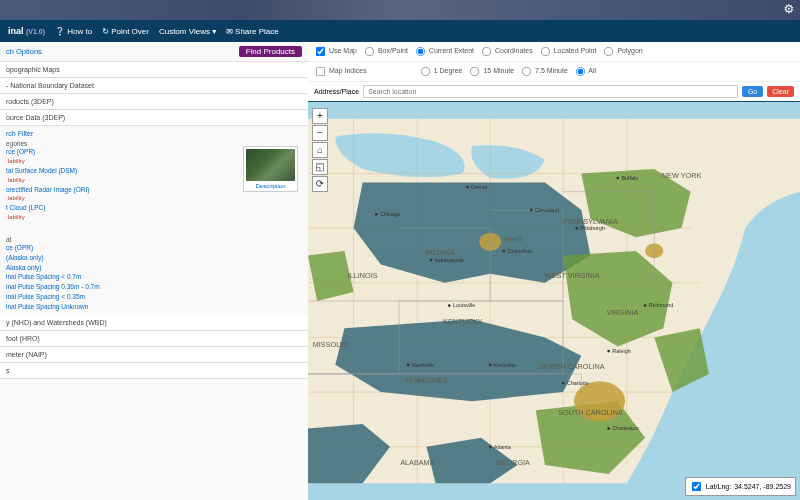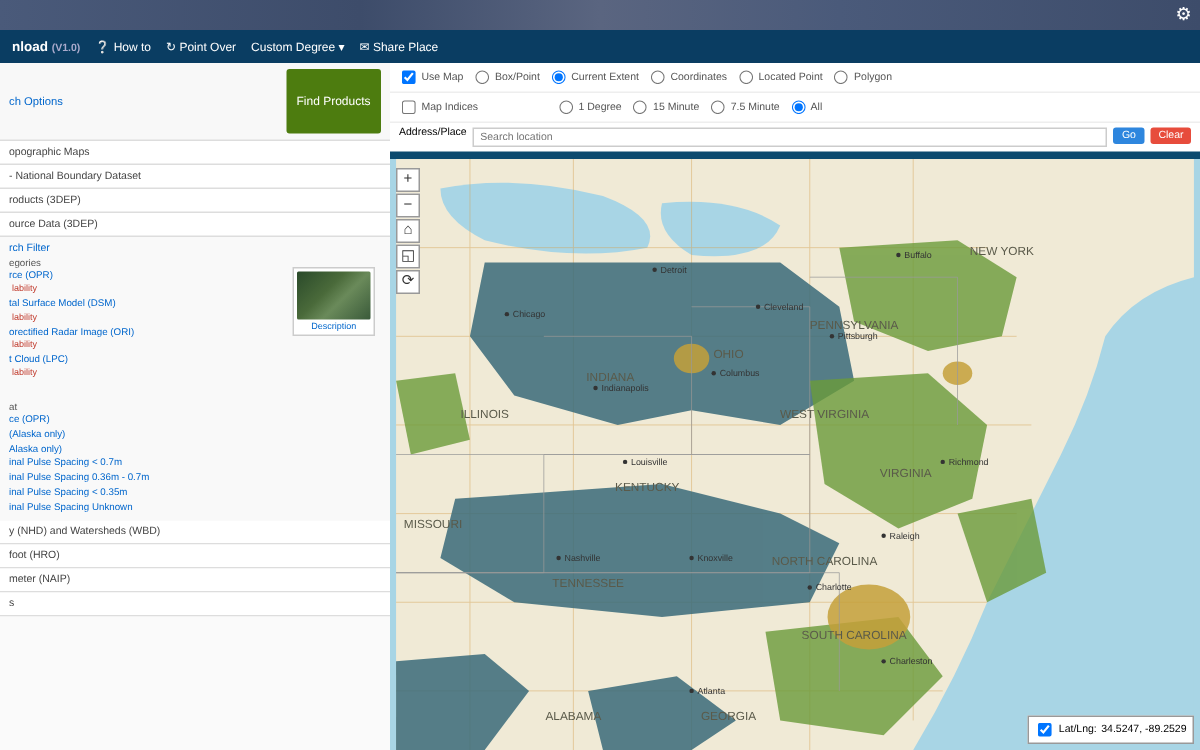--- a/index.html
+++ b/index.html
@@ -4,59 +4,59 @@
 <style>
 *{box-sizing:border-box;margin:0;padding:0;font-family:Arial,Helvetica,sans-serif}
 body{width:800px;height:500px;overflow:hidden;background:#2c3e50}
 .topbar{height:20px;background:linear-gradient(90deg,#4a5a7a 0%,#3d4c6a 30%,#5a6580 50%,#4a5a7a 70%,#3d4c6a 100%);position:relative}
 .gear{position:absolute;right:4px;top:2px;width:14px;height:14px;color:#fff;font-size:12px;text-align:center}
 .navbar{height:22px;background:#0a3d62;display:flex;align-items:center;padding:0 8px;color:#fff;font-size:8px;gap:10px}
 .navbar .brand{font-weight:bold;font-size:9px}
 .navbar .ver{color:#aac;font-size:7px}
 .navbar a{color:#fff;text-decoration:none}
 .main{display:flex;height:458px}
-.left{width:260px;background:#f5f5f5;overflow:hidden;font-size:7.5px;color:#333;display:flex;flex-direction:column}
+.left{width:308px;background:#f5f5f5;overflow:hidden;font-size:7.5px;color:#333;display:flex;flex-direction:column}
 .opthdr{display:flex;justify-content:space-between;align-items:center;padding:4px 6px;background:#f8f8f8;border-bottom:1px solid #ddd}
 .opthdr .lbl{color:#0066cc}
-.btn-find{background:#4d7c0f;color:#fff;border:none;padding:17px 7px;font-size:8px;border-radius:2px;cursor:pointer}
+.btn-find{background:#701a75;color:#fff;border:none;padding:1px 7px;font-size:8px;border-radius:2px;cursor:pointer}
 .section{background:#fff;border-bottom:1px solid #ddd;padding:4px 6px;font-size:7px;color:#444}
 .subfilter{background:#f9f9f9;padding:4px 6px;position:relative}
 .subfilter .hd{color:#0066cc;font-size:7px;margin-bottom:2px}
 .catlist{font-size:6.5px;line-height:1.5}
 .catlist div{color:#0066cc}
 .catlist .si{color:#c0392b;font-size:6px;margin-left:2px}
 .thumb{position:absolute;right:10px;top:20px;width:55px;border:1px solid #ccc;background:#fff;padding:2px;text-align:center}
 .thumb .img{width:100%;height:32px;background:linear-gradient(135deg,#2a4a2a 0%,#4a6a3a 40%,#6a8a5a 60%,#3a5a3a 100%);border-radius:1px}
 .thumb .cap{font-size:6px;color:#0066cc;padding-top:2px}
 .spacer{flex:1;background:#fafafa}
 .right{flex:1;display:flex;flex-direction:column;background:#fff}
 .mapctrl{padding:3px 6px;font-size:7px;color:#555;display:flex;align-items:center;gap:6px;border-bottom:1px solid #eee;flex-wrap:wrap}
 .mapctrl input[type=checkbox],.mapctrl input[type=radio]{transform:scale(0.7);vertical-align:middle}
-.row2{padding:3px 6px;font-size:7px;display:flex;align-items:flex-start;gap:4px;border-bottom:5px solid #0c4a6e}
+.row2{padding:3px 6px;font-size:7px;display:flex;align-items:center;gap:4px;border-bottom:1px solid #0c4a6e}
 .row2 .srch{flex:1;border:1px solid #ccc;padding:2px 4px;font-size:7px;color:#999}
 .btn-go{background:#2e86de;color:#fff;border:none;padding:2px 6px;font-size:7px;border-radius:2px}
 .btn-clr{background:#e74c3c;color:#fff;border:none;padding:2px 5px;font-size:7px;border-radius:2px}
 .mapwrap{flex:1;position:relative;background:#a8d5e5;overflow:hidden}
 .zoomctl{position:absolute;left:4px;top:6px;z-index:10;display:flex;flex-direction:column;gap:1px}
 .zoomctl div{width:16px;height:16px;background:#fff;border:1px solid #999;font-size:10px;text-align:center;line-height:14px;color:#333;cursor:pointer}
 .coord{position:absolute;right:4px;bottom:4px;background:#fff;border:1px solid #999;font-size:7px;padding:2px 4px;z-index:10;display:flex;align-items:center;gap:3px}
 svg.map{width:100%;height:100%;display:block}
 </style>
 </head>
 <body>
 
 <div class="topbar">
   <div class="gear">⚙</div>
 </div>
 
 <div class="navbar">
-  <span class="brand"><span>nload</span> <span class="ver">(V1.0)</span></span>
+  <span class="brand"><span>inal</span> <span class="ver">(V1.0)</span></span>
   <a>❔ <span>How to</span></a>
   <a>↻ <span>Point Over</span></a>
-  <a>Custom Degree ▾</a>
+  <a>Custom Views ▾</a>
   <a>✉ <span>Share Place</span></a>
 </div>
 
 <div class="main">
   <div class="left">
     <div class="opthdr">
       <span class="lbl">ch Options</span>
       <button class="btn-find">Find Products</button>
     </div>
     <div class="section">opographic Maps</div>

